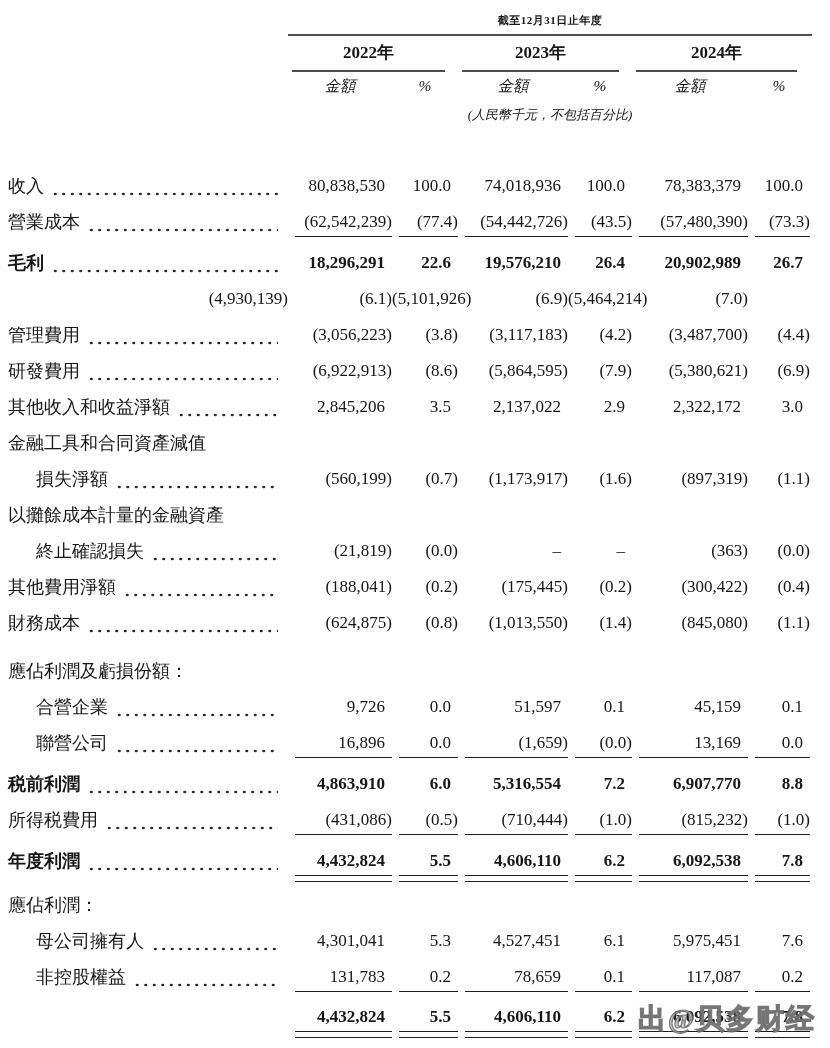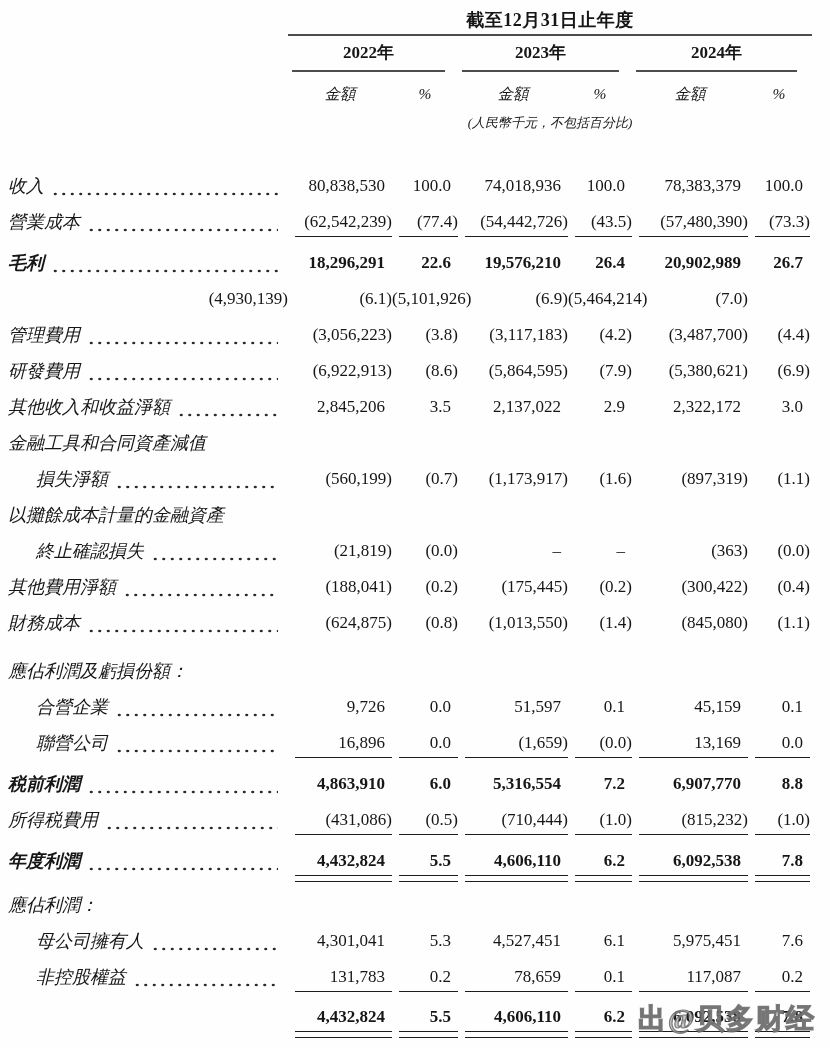--- a/index.html
+++ b/index.html
@@ -8,52 +8,52 @@
     width:830px;height:1048px;
     background:#fefefe;
     overflow:hidden;
     font-family:"Liberation Serif","DejaVu Serif",serif;
     color:#161616;
   }
   
   .hdr{position:absolute;top:0;left:0;right:0;height:168px;}
   .hdr-title{
     margin:8px 18px 0 288px;
-    text-align:center;font-weight:bold;font-size:18px;line-height:24px;
+    text-align:center;font-weight:bold;font-size:11px;line-height:24px;
     letter-spacing:.5px;
   }
   .rule{margin:2px 18px 0 288px;border-top:2.6px solid #4d4d4d;}
   .years{
     display:grid;grid-template-columns:288px 104px 66px 110px 64px 116px 62px;
     height:35px;line-height:34px;
   }
   .yspan{font-weight:bold;font-size:17px;text-align:center;
     border-bottom:2.3px solid #4d4d4d;margin:0 13px 0 4px;}
   .y1{grid-column:2/4;} .y2{grid-column:4/6;} .y3{grid-column:6/8;}
   .colheads{
     display:grid;grid-template-columns:288px 104px 66px 110px 64px 116px 62px;
-    height:30px;line-height:30px;font-style:italic;font-size:15.5px;margin-top:8px;
+    height:30px;line-height:30px;font-style:italic;font-size:15.5px;
   }
   .ch{text-align:center;}
   .unit-note{
     margin:0 18px 0 288px;height:30px;line-height:28px;
     text-align:center;font-style:italic;font-size:13px;
   }
   
   .tbody{position:absolute;top:168px;left:0;right:0;}
   .row{
     display:grid;grid-template-columns:288px 104px 66px 110px 64px 116px 62px;
     height:36px;line-height:36px;font-size:17px;
   }
   .row.bold{font-weight:bold;margin-top:5px;}
   .row.section{margin-top:12px;}
   .row.secgap{margin-top:8px;}
   .row.total{margin-top:4px;}
   .row.uu{margin-bottom:7px;}
-  .lab{display:flex;align-items:stretch;overflow:hidden;padding-left:8px;font-size:18px;font-style:italic;}
+  .lab{display:flex;align-items:stretch;overflow:hidden;padding-left:8px;font-size:18px;}
   .row.indent .lab{padding-left:36px;}
   .lt{white-space:nowrap;}
   .dots{
     flex:1;align-self:flex-end;height:5px;
     margin:0 10px 8px 7px;
     background-image:radial-gradient(circle,#2a2a2a 1.25px,transparent 1.6px);
     background-size:8.5px 4px;background-repeat:repeat-x;background-position:left bottom;
   }
   .cell{text-align:right;position:relative;white-space:nowrap;}
   .cell.pos{padding-right:7px;}

